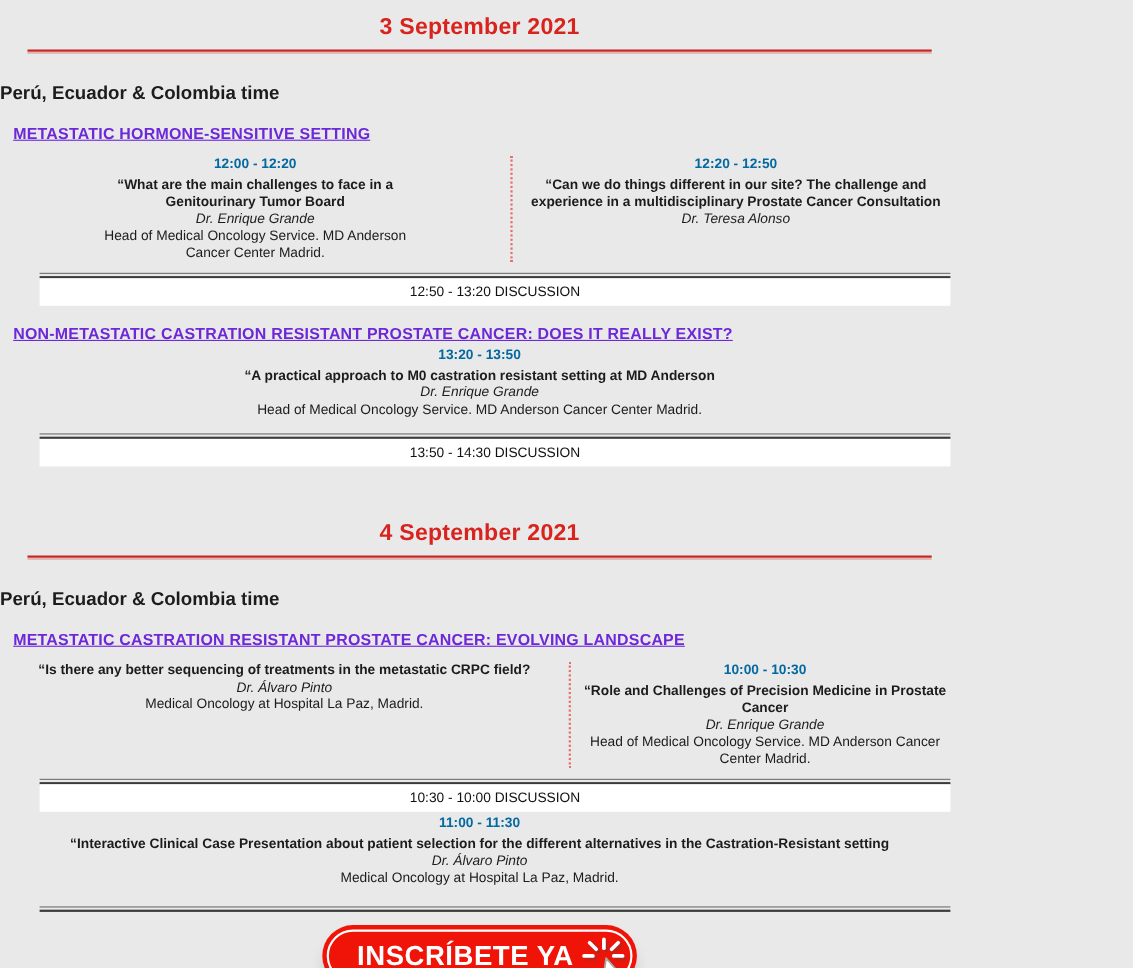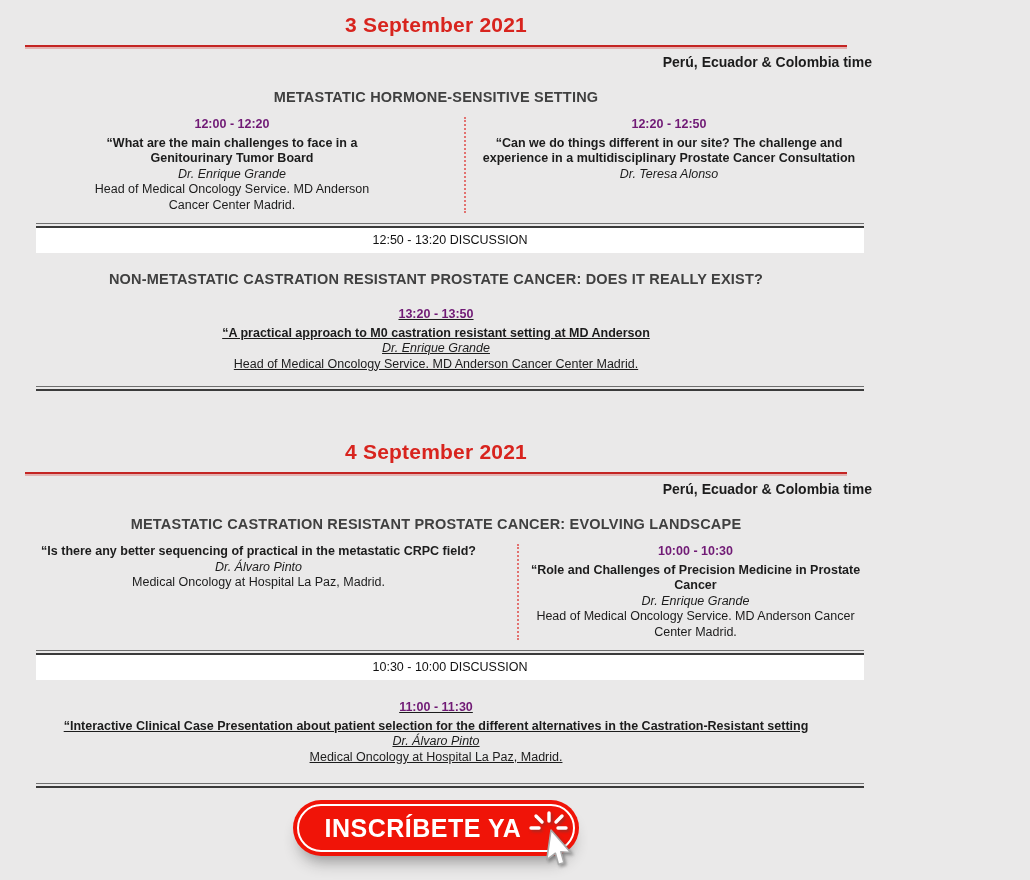--- a/index.html
+++ b/index.html
@@ -13,52 +13,52 @@
 
   .day-date{
     margin:0;padding-top:13px;text-align:center;
     font-size:21px;font-weight:bold;color:#d8241e;letter-spacing:.2px;
   }
   .red-rule{
     border:none;margin:8px 25px 0 25px;height:0;
     border-top:2px solid #c42523;
     box-shadow:0 2px 0 rgba(219,112,110,.45);
   }
-  .tz{margin-top:7px;text-align:right;font-size:14px;font-weight:bold;}
+  .tz{margin-top:28px;text-align:left;font-size:17px;font-weight:bold;}
   .section-heading{
-    margin:19px 12px 0;text-align:center;
-    font-size:14.5px;font-weight:bold;color:#404040;letter-spacing:.2px;
+    margin:19px 12px 0;
+    font-size:14.5px;font-weight:bold;color:#6d28d9;letter-spacing:.2px;text-decoration:underline;
   }
 
   .row{display:grid;margin-top:12px;}
   .row.day1{grid-template-columns:464px 1fr;}
   .row.day2{grid-template-columns:517px 1fr;}
   .cell{padding:0 6px;}
   .cell-right{border-left:2px dotted #e2716f;}
 
   .session{font-size:12.5px;line-height:1.24;text-align:center;}
   .session .inner{margin:0 auto;}
   .w310{max-width:310px;}
   .w415{max-width:415px;}
   .w500{max-width:502px;}
   .w1000{max-width:1000px;}
-  .session .time{color:#701a75;font-weight:bold;margin-bottom:3px;}
+  .session .time{color:#0369a1;font-weight:bold;margin-bottom:3px;}
   .session .title{font-weight:bold;}
   .session .speaker{font-style:italic;}
   .session .affiliation{}
 
   .discussion{margin:10px 8px 0;padding-left:28px;}
   .disc-lines{height:2px;border-top:1px solid #6f6f6f;border-bottom:2px solid #3b3b3b;}
   .disc-bar{
     background:#ffffff;height:25px;line-height:25px;
     text-align:center;font-size:12.5px;color:#111;
   }
   .mt14{margin-top:14px;}
   .mt18{margin-top:18px;}
-  .mt20{margin-top:20px;text-decoration:underline;}
+  .mt20{margin-top:3px;}
   .day2-gap{margin-top:36px;}
 
   .cta-wrap{margin-top:12px;text-align:center;position:relative;height:60px;}
   .cta{
     position:relative;display:inline-block;border:none;cursor:pointer;
     background:#f01408;color:#fff;
     height:56px;border-radius:30px;
     padding:0 58px 0 32px;
     font-family:"Liberation Sans", sans-serif;
     font-size:25px;font-weight:bold;letter-spacing:.5px;
@@ -114,34 +114,35 @@
       <div class="inner w1000">
         <div class="time">13:20 - 13:50</div>
         <div class="title">“A practical approach to M0 castration resistant setting at MD Anderson</div>
         <div class="speaker">Dr. Enrique Grande</div>
         <div class="affiliation">Head of Medical Oncology Service. MD Anderson Cancer Center Madrid.</div>
       </div>
     </div>
 
     <div class="discussion mt14">
       <div class="disc-lines"></div>
+      <div class="disc-bar">13:50 - 14:30 DISCUSSION</div>
     </div>
   </section>
 
   <section class="day2-gap">
     <h1 class="day-date">4 September 2021</h1>
     <hr class="red-rule">
     <div class="tz">Perú, Ecuador &amp; Colombia time</div>
 
     <h2 class="section-heading">METASTATIC CASTRATION RESISTANT PROSTATE CANCER: EVOLVING LANDSCAPE</h2>
 
     <div class="row day2">
       <div class="cell session">
         <div class="inner w500">
-          <div class="title">“Is there any better sequencing of practical in the metastatic CRPC field?</div>
+          <div class="title">“Is there any better sequencing of treatments in the metastatic CRPC field?</div>
           <div class="speaker">Dr. Álvaro Pinto</div>
           <div class="affiliation">Medical Oncology at Hospital La Paz, Madrid.</div>
         </div>
       </div>
       <div class="cell cell-right session">
         <div class="inner w500">
           <div class="time">10:00 - 10:30</div>
           <div class="title">“Role and Challenges of Precision Medicine in Prostate Cancer</div>
           <div class="speaker">Dr. Enrique Grande</div>
           <div class="affiliation">Head of Medical Oncology Service. MD Anderson Cancer Center Madrid.</div>

